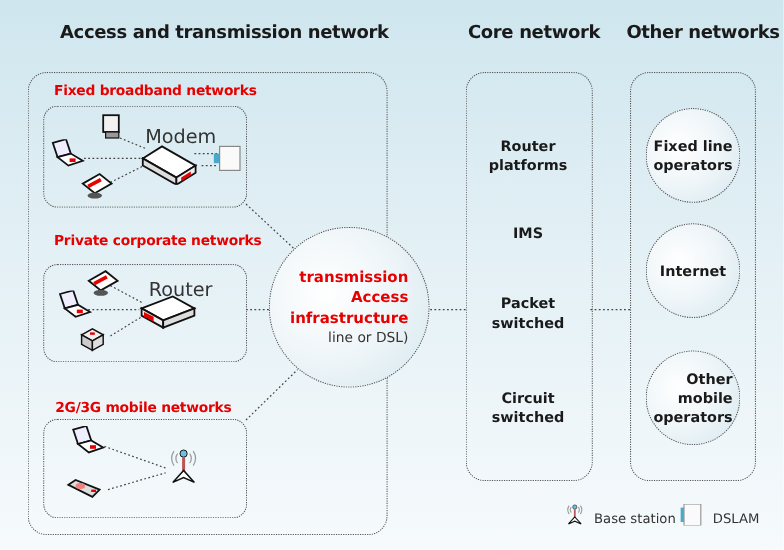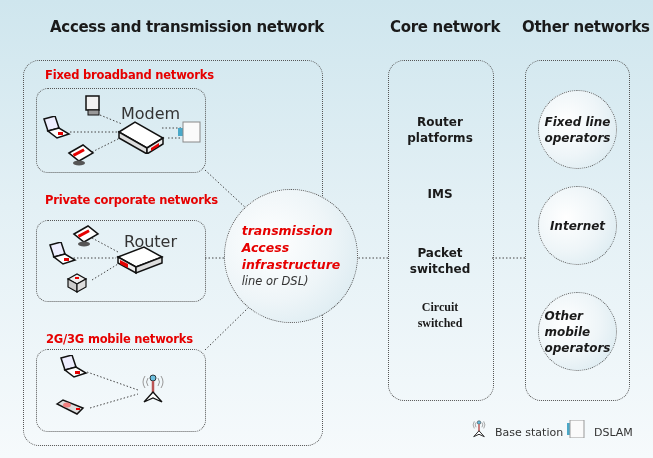--- a/index.html
+++ b/index.html
@@ -8,21 +8,21 @@
     background: linear-gradient(180deg, #cfe6ee 0%, #e3f0f5 45%, #f6fafc 100%);
     font-family: "DejaVu Sans", sans-serif;
   }
   .hdr { position:absolute; top:18px; font-weight:bold; font-size:15px; color:#1a1a1a; letter-spacing:-0.3px; white-space:nowrap; }
   .box { position:absolute; border:1.2px dotted #555; border-radius:16px; }
   .subtitle { position:absolute; font-weight:bold; font-size:11.5px; color:#e60000; white-space:nowrap; letter-spacing:-0.2px; }
   .devlabel { position:absolute; font-size:16px; color:#333; }
   .core-item { position:absolute; width:130px; text-align:center; font-weight:bold; font-size:12px; color:#1a1a1a; line-height:16px; }
   .circle { position:absolute; border-radius:50%; border:1.2px dotted #555;
     background: radial-gradient(circle at 35% 40%, #ffffff 0%, #eef5f8 50%, #d4e7ee 100%);
-    display:flex; align-items:center; justify-content:center; text-align:left;font-style:italic; }
+    display:flex; align-items:center; justify-content:center; text-align:right; }
   .circle-text { font-weight:bold; font-size:12px; color:#1a1a1a; line-height:16px; }
   .hub-title { font-weight:bold; font-size:12.5px; color:#e60000; line-height:17px; }
   .hub-sub { font-size:11.5px; color:#333; line-height:17px; }
   svg.lines { position:absolute; left:0; top:0; }
   .icon { position:absolute; }
   .legend-text { position:absolute; font-size:11px; color:#333; }
 </style>
 </head>
 <body>
 
@@ -155,21 +155,21 @@
   <div>Router</div>
   <div>platforms</div>
 </div>
 <div class="core-item" style="left:375px; top:186px;">
   <div>IMS</div>
 </div>
 <div class="core-item" style="left:375px; top:245px;">
   <div>Packet</div>
   <div>switched</div>
 </div>
-<div class="core-item" style="left:375px; top:299px;font-family:Liberation Serif, serif;">
+<div class="core-item" style="left:375px; top:324px;">
   <div>Circuit</div>
   <div>switched</div>
 </div>
 
 <div class="box" style="left:525px; top:60px; width:103px; height:339px;"></div>
 <div class="circle" style="left:538px; top:90px; width:77px; height:77px;">
   <div class="circle-text">
     <div>Fixed line</div>
     <div>operators</div>
   </div>

